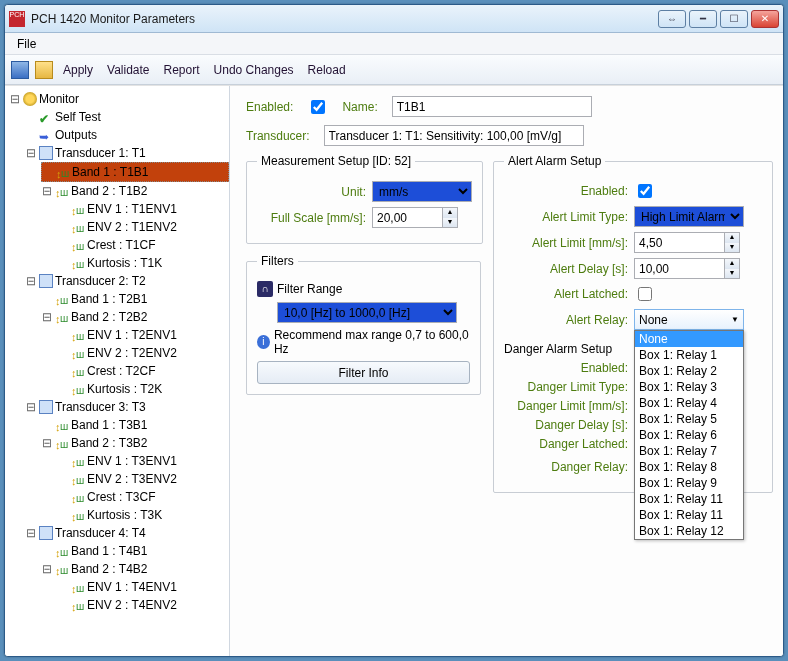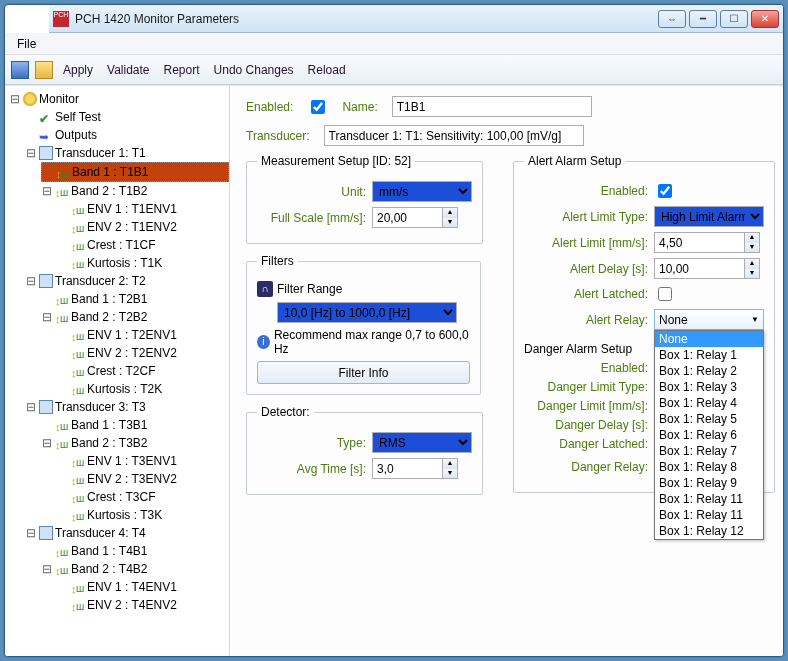--- a/index.html
+++ b/index.html
@@ -1,18 +1,18 @@
 <!DOCTYPE html>
 <html><head>
 <meta charset="utf-8">
 <style>
   * { box-sizing: border-box; font-family: "Segoe UI", Tahoma, sans-serif; font-size: 12px; }
   body { margin: 0; background: #5a8fbb; padding: 4px; }
   .window { width: 780px; height: 653px; background: #fff; border: 1px solid #2b5a88; border-radius: 4px; display: flex; flex-direction: column; box-shadow: 0 0 2px rgba(0,0,0,0.3); overflow: hidden; }
-  .titlebar { height: 28px; background: linear-gradient(#eaf3fb,#cfe4f6); display: flex; align-items: center; padding: 0 4px; border-bottom: 1px solid #9fb9d3; margin-left: 44px; }
+  .titlebar { height: 28px; background: linear-gradient(#eaf3fb,#cfe4f6); display: flex; align-items: center; padding: 0 4px; border-bottom: 1px solid #9fb9d3; }
   .titlebar .app-icon { width: 16px; height: 16px; background: #c4262e; color:#fff; font-size:7px; line-height:8px; text-align:center; margin-right:6px; }
   .titlebar .title { flex: 1; color: #1a1a1a; }
   .win-btns { display: flex; gap: 3px; }
   .win-btn { width: 28px; height: 18px; border: 1px solid #5d7fa3; border-radius: 3px; background: linear-gradient(#eaf3fb,#cfe4f6); display:flex; align-items:center; justify-content:center; font-size:10px; color:#334; cursor:pointer;}
   .win-btn.close { background: linear-gradient(#f5a49c,#d94333); color:#fff; border-color:#a33; }
   .menubar { height: 22px; background: #f4f6f9; border-bottom: 1px solid #d9dee5; display:flex; align-items:center; padding: 0 6px; }
   .menubar .menu { padding:2px 6px; cursor:pointer; }
   .toolbar { height: 30px; background: linear-gradient(#fafcfe,#e9eff6); border-bottom: 1px solid #c7d0da; display:flex; align-items:center; padding:0 6px; gap:6px;}
   .toolbar .ico { width:18px; height:18px; display:inline-block; }
   .toolbar .tb { padding:2px 4px; cursor:pointer; color:#213; }
@@ -32,21 +32,21 @@
   .ic-band { position:relative; }
   .ic-band::before { content:"↕"; color:#d4a20a; position:absolute; font-size:11px;}
   .ic-band::after { content:"Ш"; color:#2a8a2a; position:absolute; left:5px; font-size:9px;}
   .form-pane { flex:1; padding:10px 10px 10px 16px; overflow:auto; background:#fdfdfd;}
   .top-row { display:flex; align-items:center; gap:14px; margin-bottom:8px;}
   .lbl { text-align:right; color:#4d7c0f; }
   .inp { border:1px solid #abadb3; padding:2px 4px; height:21px; background:#fff; }
   .chk { width:14px; height:14px; }
   fieldset { border:1px solid #c8cdd4; border-radius:2px; margin:0 0 10px 0; padding:8px 10px 10px 10px; }
   legend { padding:0 4px; color:#000; }
-  .two-col { display:flex; gap:32px;}
+  .two-col { display:flex; gap:12px;}
   .leftcol { width:235px;}
   .rightcol { flex:1;}
   .frow { display:flex; align-items:center; margin:5px 0;}
   .frow .lbl { width:115px; padding-right:6px;}
   .select { border:1px solid #abadb3; height:21px; padding:1px 2px; background:#1d4ed8;}
   .spinner { display:flex;}
   .spinner input { width:70px; border:1px solid #abadb3; border-right:none; height:21px; padding:2px 4px;}
   .spinner .spinbtns { width:16px; display:flex; flex-direction:column; border:1px solid #abadb3;}
   .spinner .spinbtns span { flex:1; font-size:7px; text-align:center; background:linear-gradient(#f4f7fb,#dde6f1); cursor:pointer;}
   .btn { border:1px solid #a7b3c1; background:linear-gradient(#f7fafd,#e5ecf5); height:23px; cursor:pointer; border-radius:3px; padding:0 26px;}
@@ -359,37 +359,20 @@
                 <span class="lbl" style="width:20px"></span>
               <select class="select" style="width:180px"><option>10,0 [Hz] to 1000,0 [Hz]</option></select>
             </div>
             <div class="frow">
                 <span class="info-ico">i</span>
                 <span>Recommend max range 0,7 to 600,0 Hz</span>
               </div>
             <button class="btn" style="width:100%">Filter Info</button>
           </fieldset>
 
-          <fieldset>
-            <legend>Detector:</legend>
-            <div class="frow">
-                <span class="lbl">Type:</span>
-              <select class="select" style="width:100px"><option>RMS</option></select>
-            </div>
-            <div class="frow">
-                <span class="lbl">Avg Time [s]:</span>
-              <div class="spinner">
-                  <input value="3,0" style="">
-                  <div class="spinbtns">
-                    <span>▲</span>
-                    <span>▼</span>
-                  </div>
-                </div>
-            </div>
-          </fieldset>
         </div>
 
         <div class="rightcol">
           <fieldset style="position:relative;">
             <legend>Alert Alarm Setup</legend>
             <div class="frow">
                 <span class="lbl">Enabled:</span>
                 <input type="checkbox" class="chk" checked="" style="">
               </div>
             <div class="frow">

